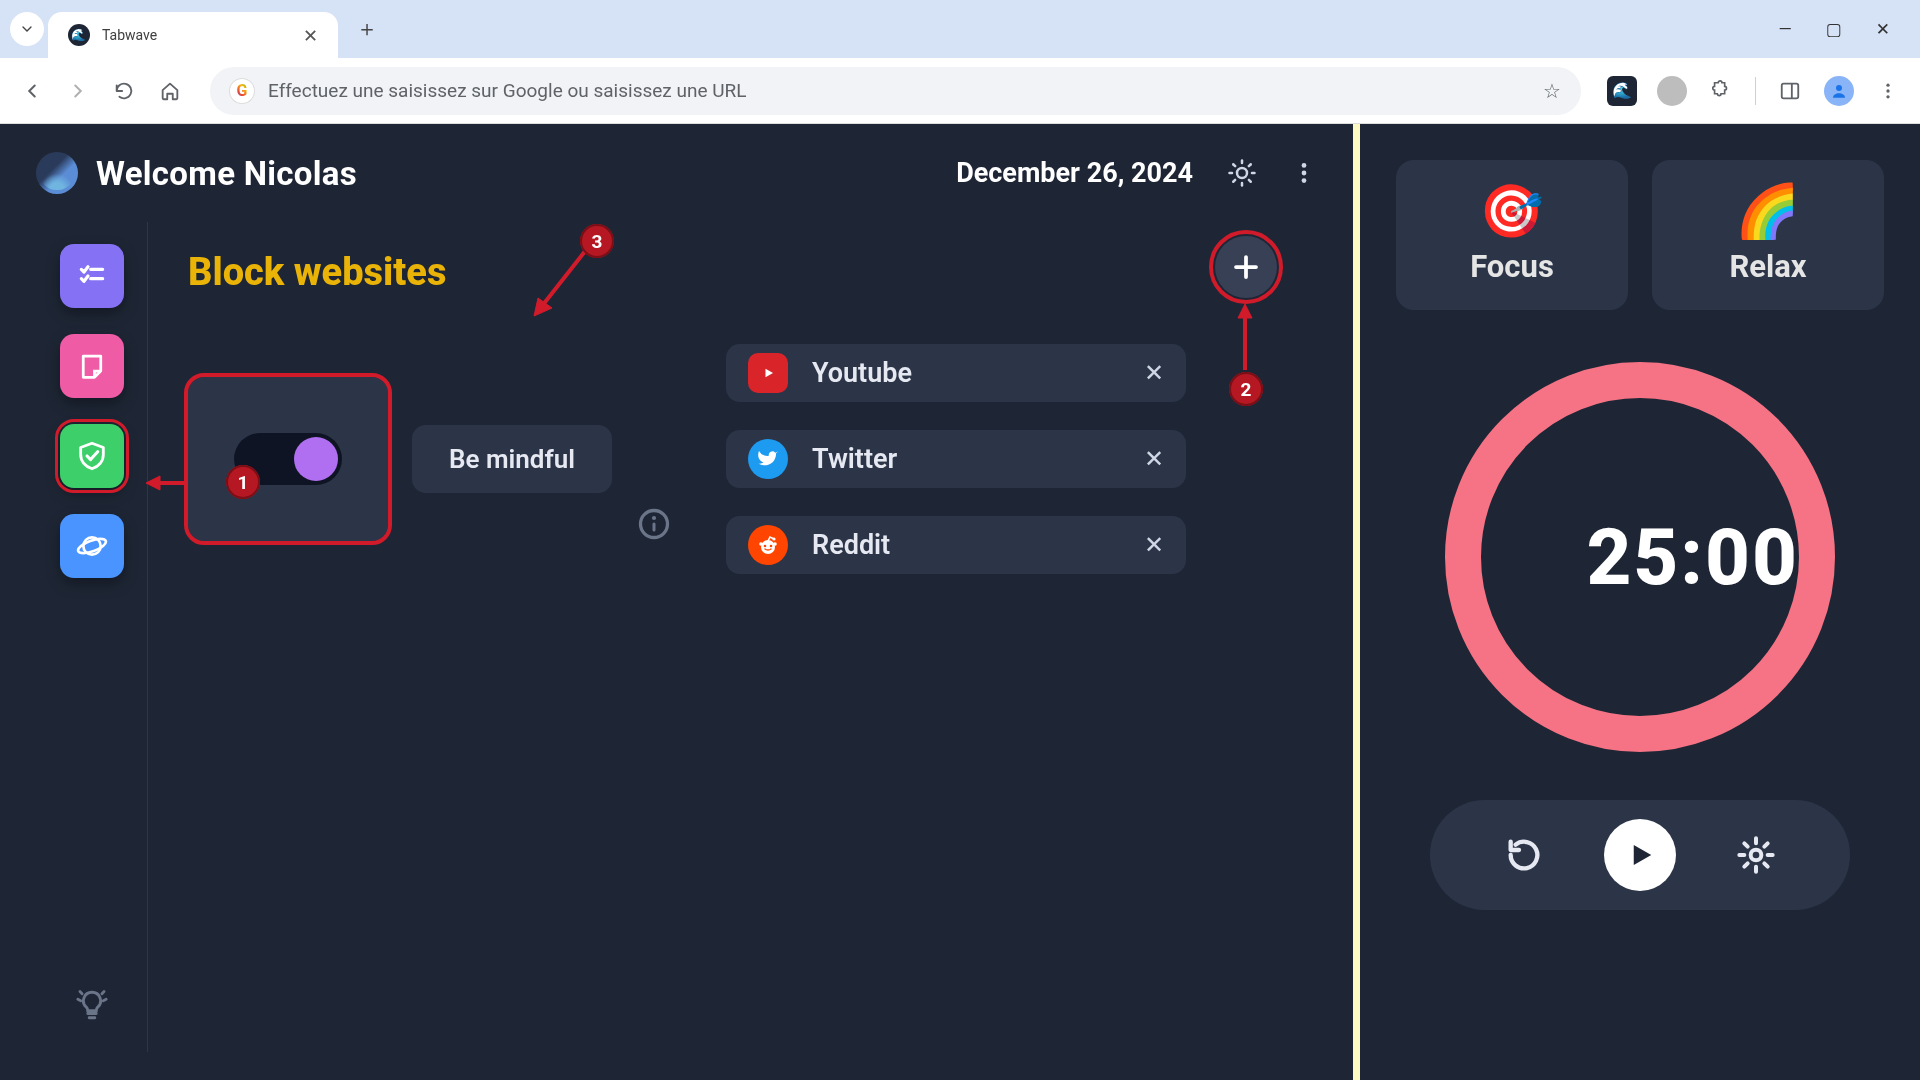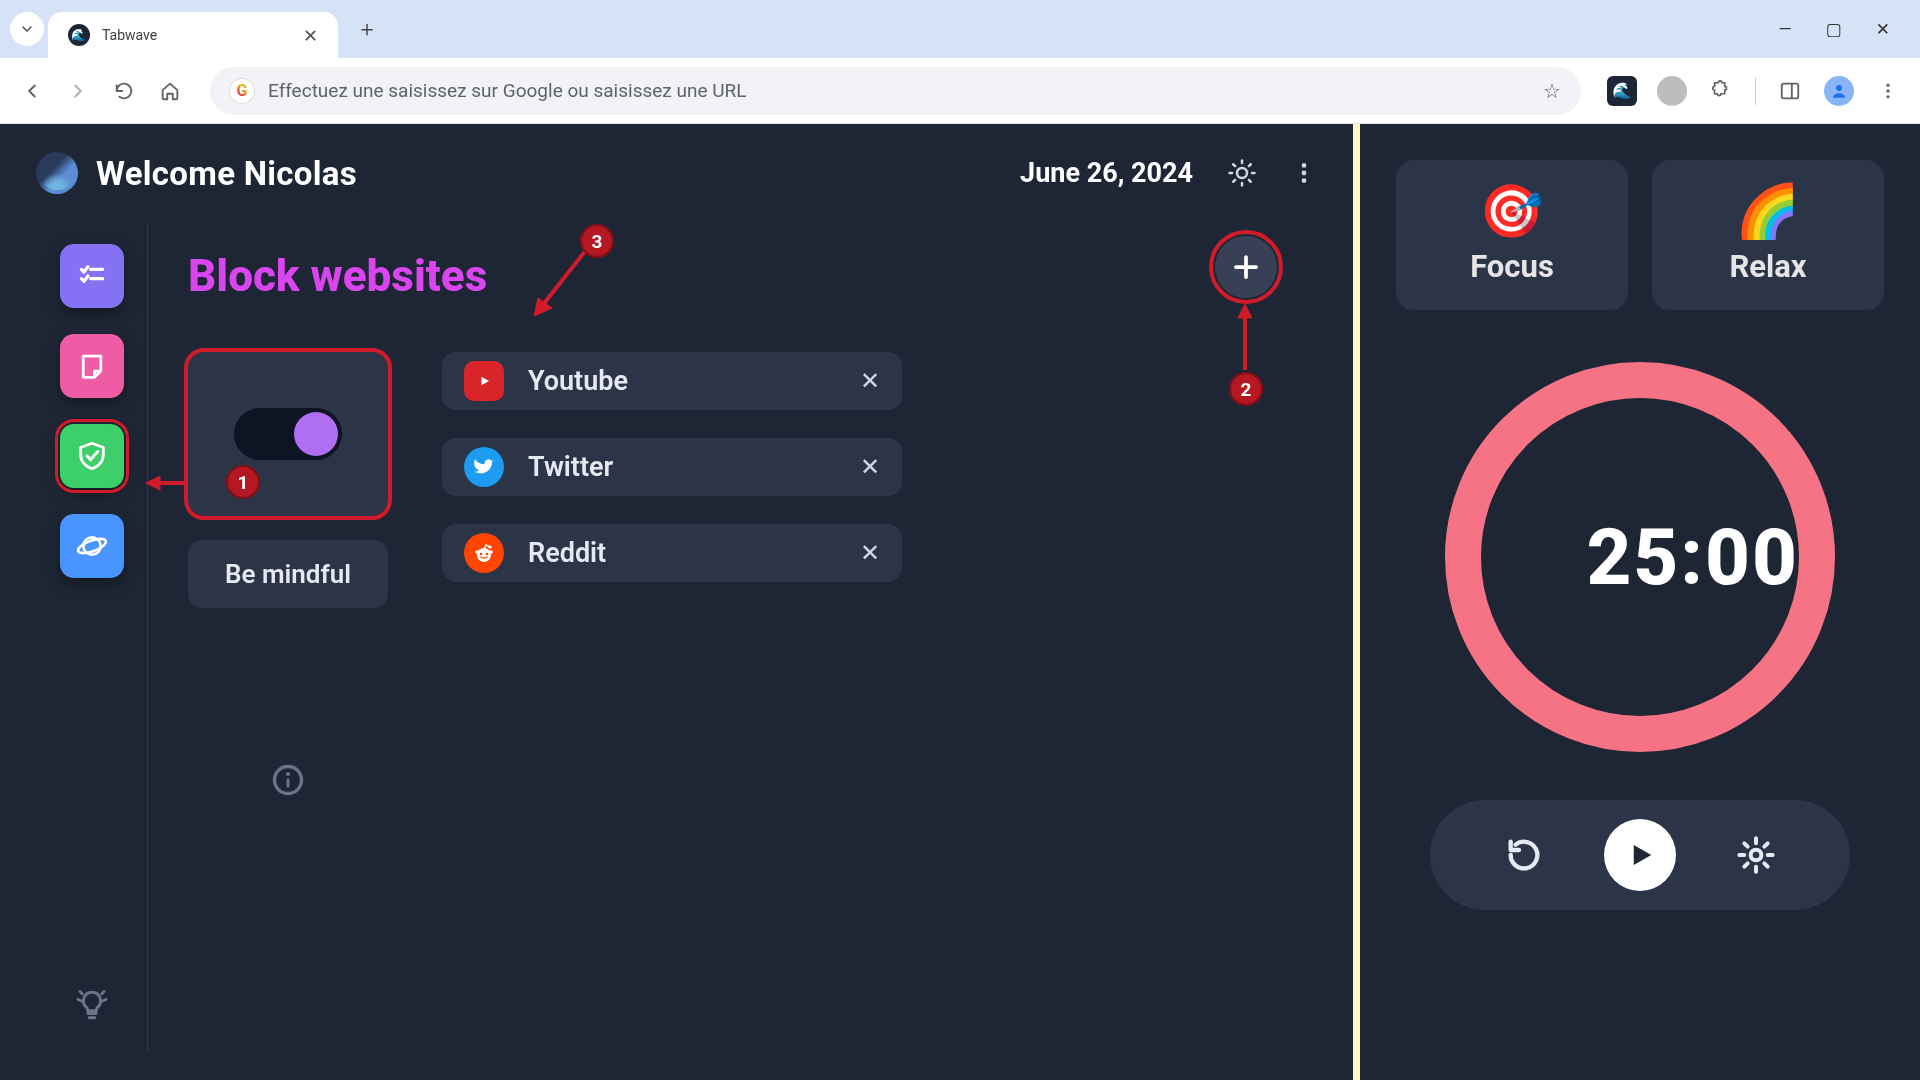--- a/index.html
+++ b/index.html
@@ -48,25 +48,25 @@
   .body-row { flex:1; display:flex; }
   .sidebar { width:112px; border-right:1px solid #2e3748; display:flex; flex-direction:column; align-items:center; padding-top:22px; gap:26px; position:relative; }
   .side-btn { width:64px; height:64px; border-radius:14px; display:flex; align-items:center; justify-content:center; cursor:pointer; box-shadow:0 6px 14px rgba(0,0,0,.35); }
   .side-purple { background:#8471f4; }
   .side-pink { background:#f05ba5; }
   .side-green { background:#3dcf6a; outline:3px solid #d11b2a; outline-offset:2px; }
   .side-blue { background:#4a94ff; }
   .tips-btn { margin-top:auto; margin-bottom:30px; color:#6b7589; cursor:pointer; }
 
   .content { flex:1; padding:28px 40px; position:relative; }
-  .section-title { font-size:44px; font-weight:800; color:#d946ef; }
+  .section-title { font-size:38px; font-weight:800; color:#eab308; }
   .add-btn { position:absolute; top:14px; right:40px; width:62px; height:62px; border-radius:50%; background:#374055; display:flex; align-items:center; justify-content:center; color:#fff; cursor:pointer; outline:4px solid #d11b2a; outline-offset:2px; }
 
   .block-row { display:flex; gap:54px; margin-top:50px; }
-  .mindful-col { display:flex; flex-direction:column; align-items:center; gap:24px; }
+  .mindful-col { display:flex; align-items:center; gap:24px; }
   .toggle-card { width:200px; height:164px; background:#2c3548; border-radius:16px; outline:4px solid #d11b2a; display:flex; align-items:center; justify-content:center; }
   .toggle-track { width:108px; height:52px; border-radius:26px; background:#0e1423; position:relative; }
   .toggle-knob { position:absolute; right:4px; top:4px; width:44px; height:44px; border-radius:50%; background:#b06ff0; }
   .mindful-label { width:200px; height:68px; background:#2c3548; border-radius:14px; display:flex; align-items:center; justify-content:center; color:#e6e9f1; font-size:26px; font-weight:600; }
   .info-icon { margin-top:130px; color:#6b7589; }
 
   .sites-col { display:flex; flex-direction:column; gap:28px; }
   .site-row { width:460px; height:58px; background:#2c3548; border-radius:14px; display:flex; align-items:center; padding:0 22px; gap:24px; }
   .site-ico { width:40px; height:40px; border-radius:10px; display:flex; align-items:center; justify-content:center; color:#fff; }
   .ico-yt { background:#d9252a; }
@@ -178,21 +178,21 @@
   </div>
 </div>
 
 <div class="app">
   <div class="main-col">
 
     <div class="app-header">
       <div class="app-logo"></div>
       <div class="welcome">Welcome Nicolas</div>
       <div class="header-right">
-        <div class="date">June 26, 2024</div>
+        <div class="date">December 26, 2024</div>
         <span class="hdr-icon">
           <svg width="30" height="30" viewBox="0 0 24 24">
               <circle cx="12" cy="12" r="4" stroke="#cfd6e4" stroke-width="2" fill="none"></circle>
               <g stroke="#cfd6e4" stroke-width="2" stroke-linecap="round">
                 <line x1="12" y1="2" x2="12" y2="4"></line>
                 <line x1="12" y1="20" x2="12" y2="22"></line>
                 <line x1="2" y1="12" x2="4" y2="12"></line>
                 <line x1="20" y1="12" x2="22" y2="12"></line>
                 <line x1="5" y1="5" x2="6.5" y2="6.5"></line>
                 <line x1="17.5" y1="17.5" x2="19" y2="19"></line>

